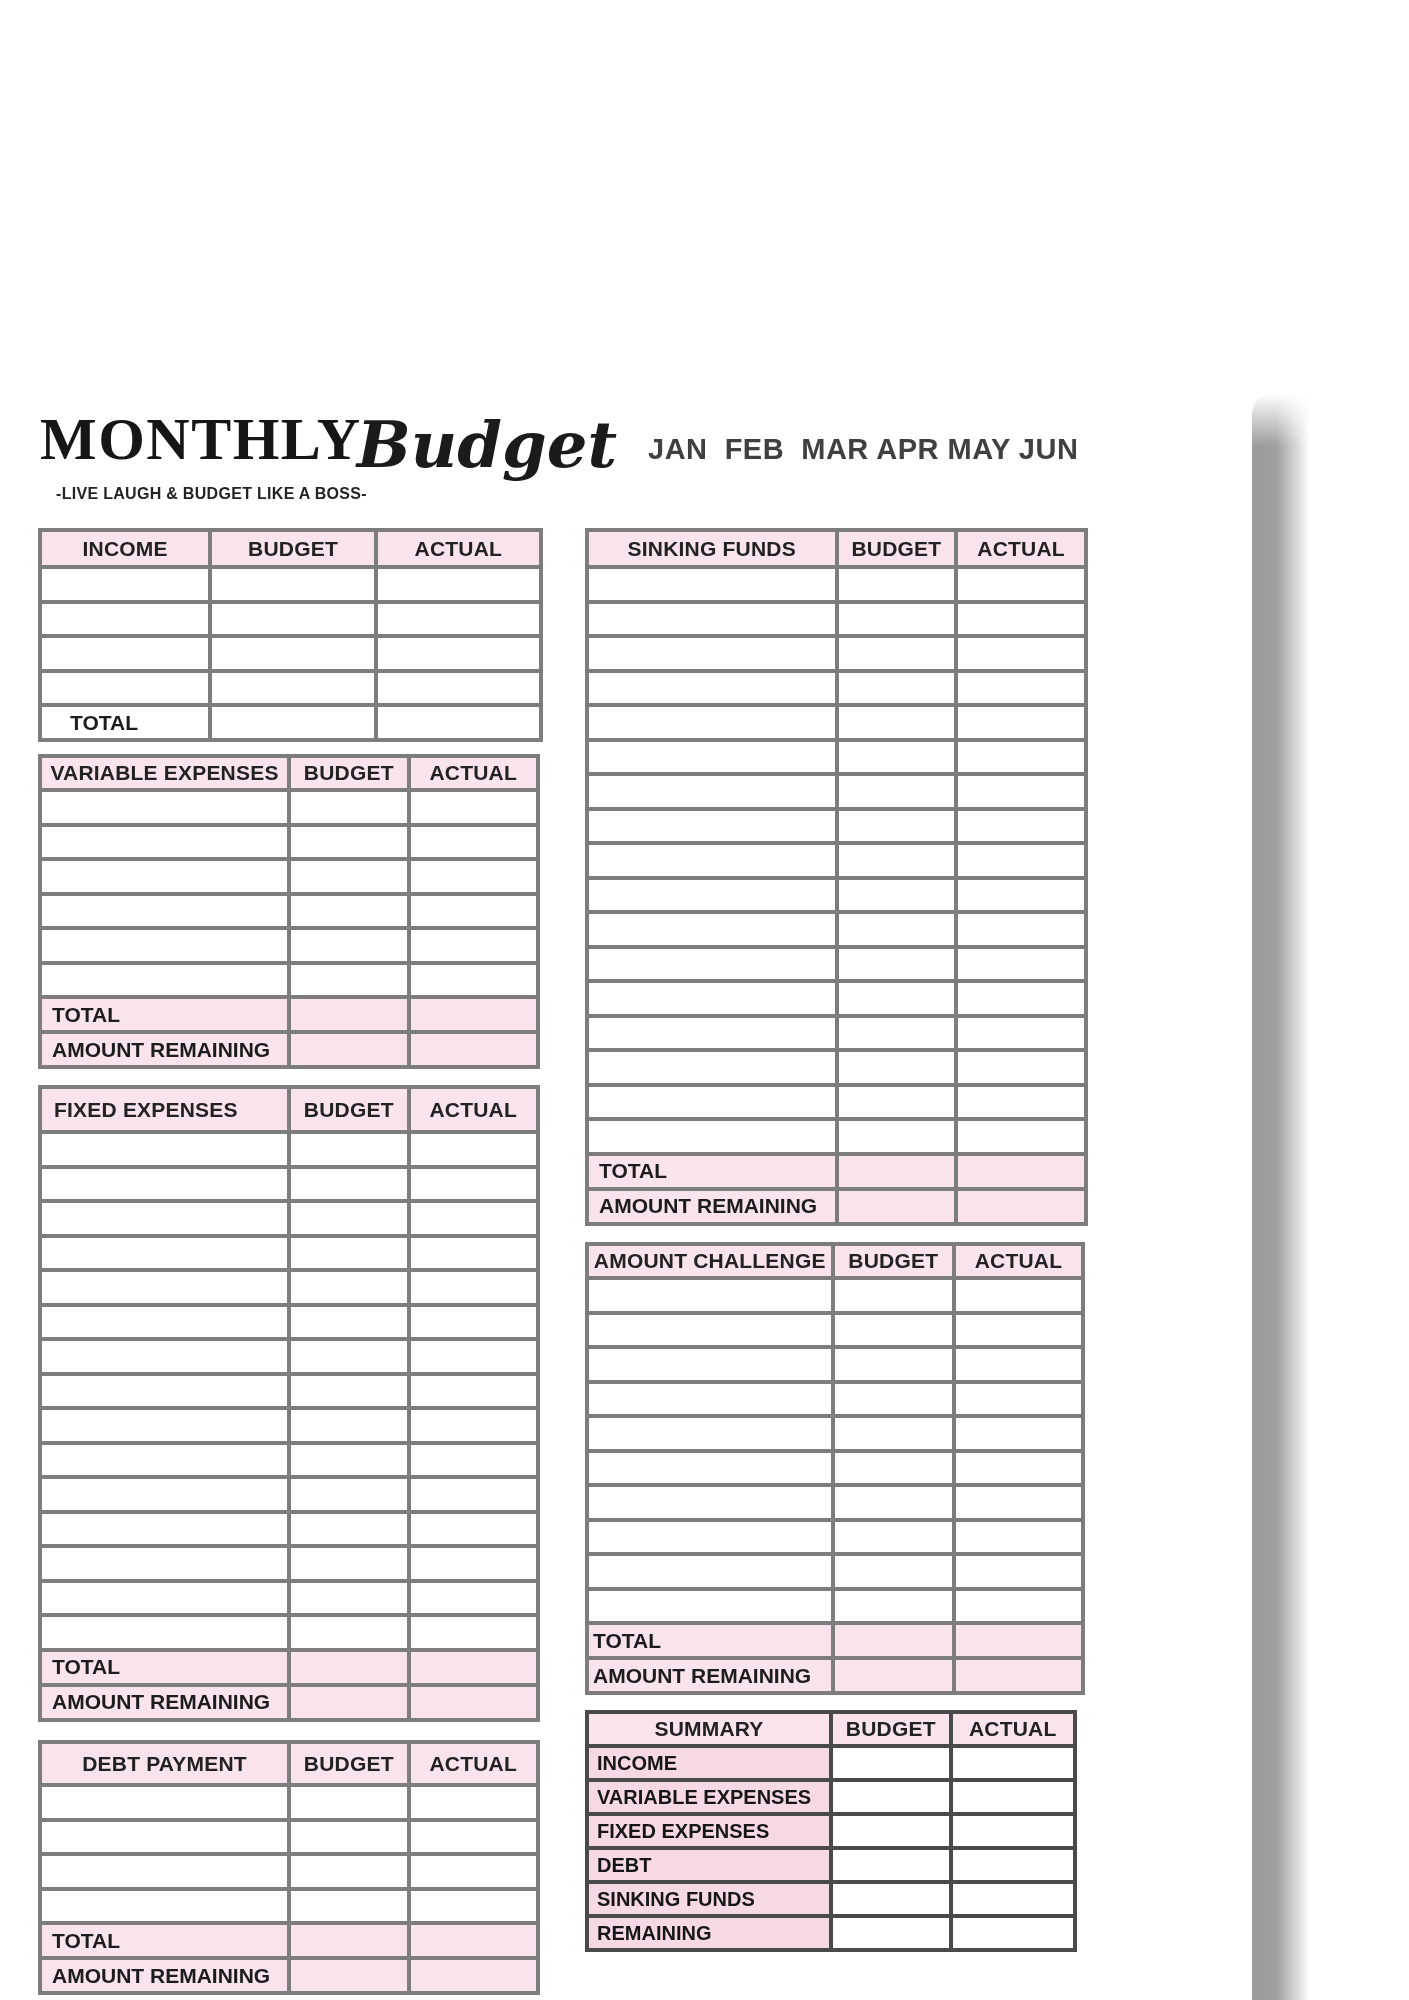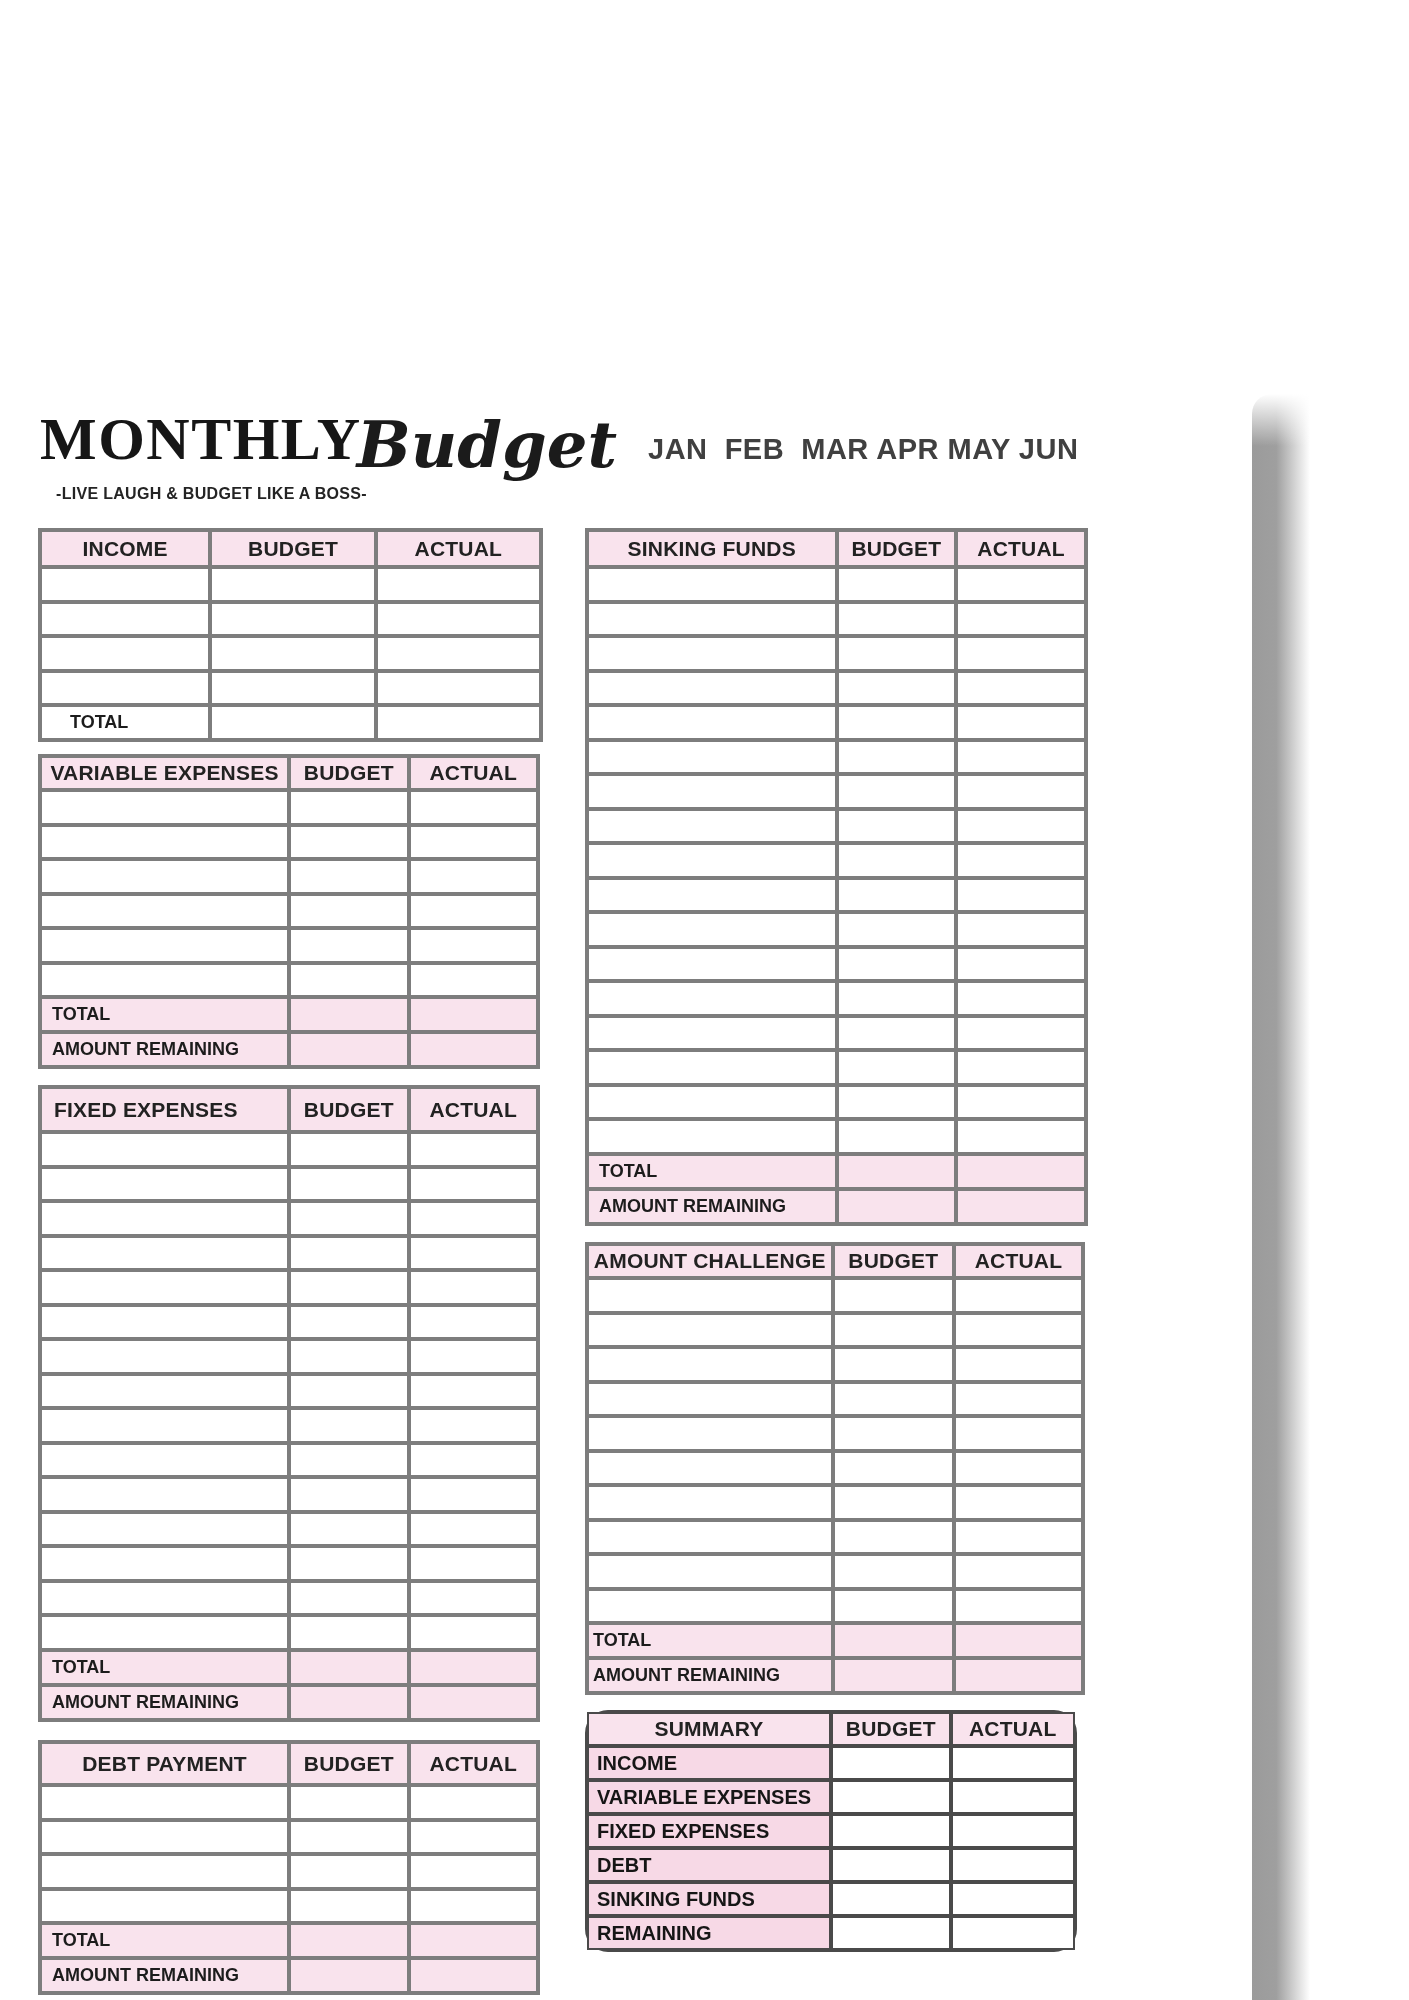--- a/index.html
+++ b/index.html
@@ -36,26 +36,26 @@
   th,td{border:2px solid var(--line);background:#fff;height:34.5px;}
   th{background:var(--pink);font-weight:700;font-size:21px;letter-spacing:.2px;text-align:center;color:#222;}
   th.al{text-align:left;padding-left:12px;}
   #t-income th,#t-sinking th{height:37px;}
   #t-variable th,#t-savings th{height:34px;}
   #t-fixed th{height:45px;}
   #t-debt th{height:43px;}
   #t-summary th{height:47px;}
 
   tr.footer td{height:35px;}
-  .footer-label{font-weight:700;font-size:18px;text-align:left;padding-left:10px;color:#1c1c1c;}
+  .footer-label{font-weight:700;font-size:21px;text-align:left;padding-left:10px;color:#1c1c1c;}
   #t-income .footer-label{padding-left:28px;}
   #t-savings .footer-label{padding-left:4px;}
   tr.pinkrow td{background:var(--pink);}
 
-  #t-summary table{border-color:var(--line-dark);border-radius:23px;}
+  #t-summary table{border-color:var(--line-dark);}
   #t-summary th,#t-summary td{border-color:var(--line-dark);height:34px;}
   #t-summary td.lab{background:var(--pink-deep);font-weight:700;font-size:20px;text-align:left;padding-left:8px;color:#161616;}
 
   
   .page-shadow{position:absolute;left:1252px;top:394px;width:58px;height:1606px;
     background:linear-gradient(90deg,#9b9b9b 0%,#9f9f9f 42%,rgba(158,158,158,0) 100%);
     border-top-left-radius:20px;}
   .page-shadow::after{content:'';position:absolute;left:0;top:0;right:0;height:52px;
     background:linear-gradient(180deg,#ffffff 0%,rgba(255,255,255,0) 100%);}
 </style>

